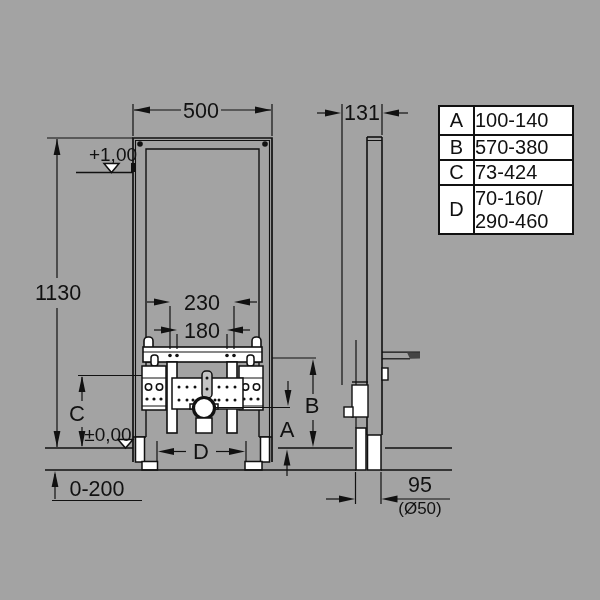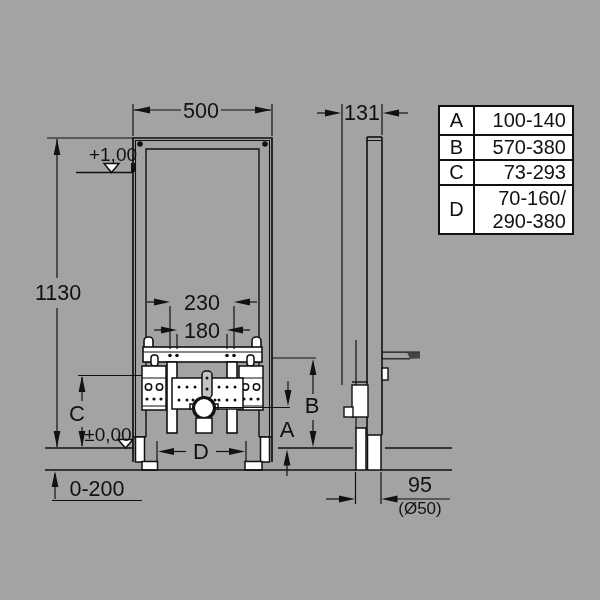--- a/index.html
+++ b/index.html
@@ -9,21 +9,21 @@
   svg text{font-family:"Liberation Sans",sans-serif;fill:#111}
   .t-dim{font-size:21.5px}
   .t-letter{font-size:22px}
   .t-level{font-size:19px}
   .t-small{font-size:17px}
   .spec-table{position:absolute;left:438px;top:105px;border-collapse:collapse;
               font-family:"Liberation Sans",sans-serif;font-size:20px;color:#111;
               table-layout:fixed;background:#fff}
   .spec-table td{border:2.3px solid #111;padding:0;vertical-align:middle}
   .spec-table td.k{width:33px;text-align:center}
-  .spec-table td.v{width:91px;text-align:right;padding-right:6px;white-space:pre-line;line-height:23px}
+  .spec-table td.v{width:91px;text-align:left;padding-right:6px;white-space:pre-line;line-height:23px}
   .spec-table tr.r1 td{height:27px}
   .spec-table tr.r2 td{height:23px}
   .spec-table tr.r3 td{height:23px}
   .spec-table tr.r4 td{height:47px}
 </style>
 </head>
 <body>
 
 <div class="stage">
 
@@ -279,22 +279,22 @@
       <tr class="r1">
         <td class="k">A</td>
         <td class="v">100-140</td>
       </tr>
       <tr class="r2">
         <td class="k">B</td>
         <td class="v">570-380</td>
       </tr>
       <tr class="r3">
         <td class="k">C</td>
-        <td class="v">73-293</td>
+        <td class="v">73-424</td>
       </tr>
       <tr class="r4">
         <td class="k">D</td>
         <td class="v">70-160/
-290-380</td>
+290-460</td>
       </tr>
     </tbody>
   </table>
 </div>
 
 </body></html>

